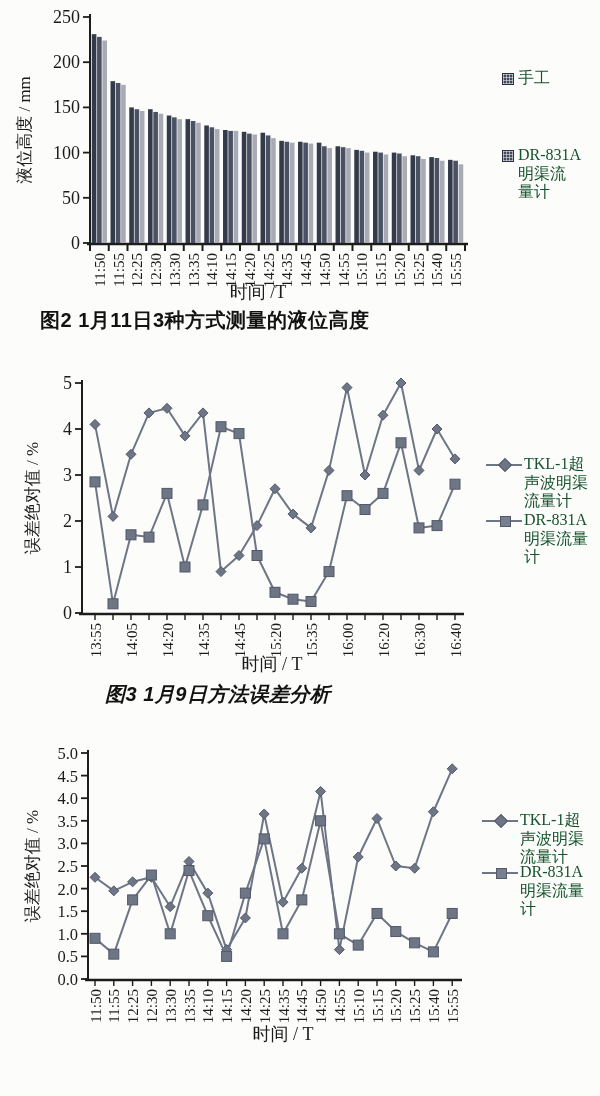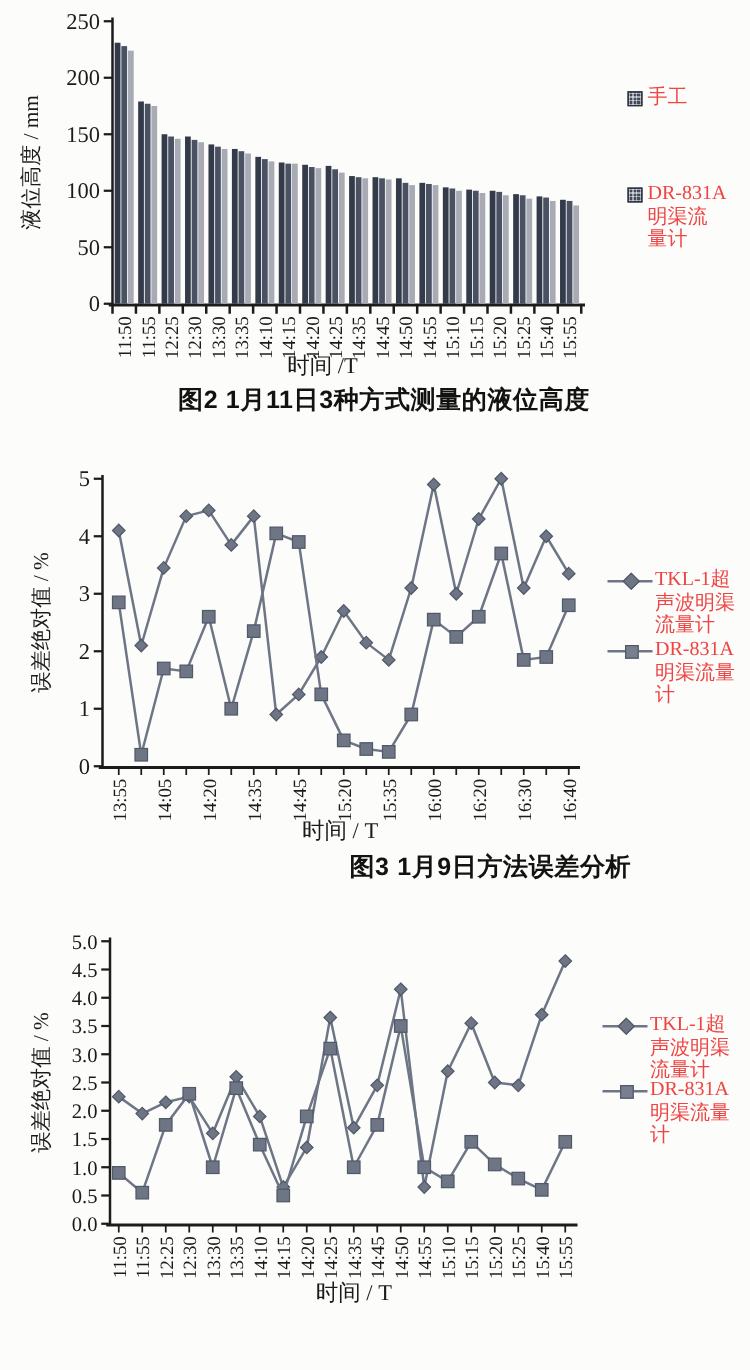--- a/index.html
+++ b/index.html
@@ -8,26 +8,26 @@
     position:relative;width:600px;height:1096px;
     background:#fcfcfa;overflow:hidden;
     font-family:"Liberation Serif","DejaVu Serif",serif;
     color:#1b1b1b;
   }
   #charts{position:absolute;left:0;top:0;}
   .caption{
     position:absolute;
     font-family:"Liberation Sans","DejaVu Sans",sans-serif;
     font-weight:700;font-size:20px;line-height:24px;
-    color:#121212;text-align:right;letter-spacing:0.5px;
+    color:#121212;text-align:left;letter-spacing:0.5px;
     white-space:nowrap;
   }
   .lg-entry{
     position:absolute;display:flex;align-items:flex-start;
-    font-size:16px;color:#ef4444;
+    font-size:16px;color:#14532d;
   }
   .lg-lines{line-height:18.5px;}
   .lg-lines div{min-height:0;}
   .sq-icon{
     flex:0 0 auto;width:10px;height:10px;margin:4px 4px 0 0;
     border:1px solid #2b3040;background-color:#424959;
     background-image:
       repeating-linear-gradient(0deg, rgba(255,255,255,.5) 0 1px, transparent 1px 3px),
       repeating-linear-gradient(90deg, rgba(255,255,255,.5) 0 1px, transparent 1px 3px);
   }
@@ -420,14 +420,14 @@
   <div class="lg-entry" style="left:482px;top:863px;">
     <span class="line-icon square"></span>
     <div class="lg-lines">
       <div>DR-831A</div>
       <div>明渠流量</div>
       <div>计</div>
     </div>
   </div>
 
   <div class="caption" style="left:40px;top:308px;width:432px;">图2  1月11日3种方式测量的液位高度</div>
-  <div class="caption" style="left:105px;top:682px;width:400px;">图3  1月9日方法误差分析</div>
+  <div class="caption" style="left:105px;top:682px;width:400px;font-style:italic;">图3  1月9日方法误差分析</div>
 </div>
 
 </body></html>

